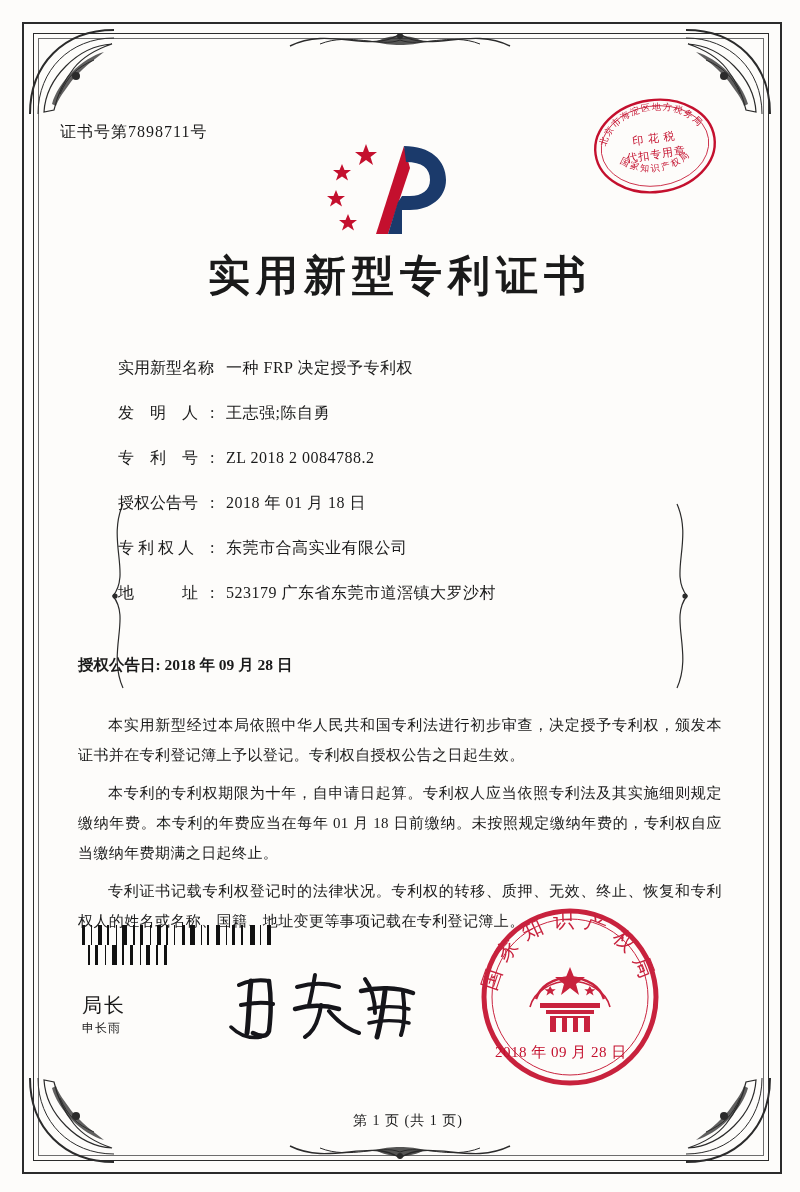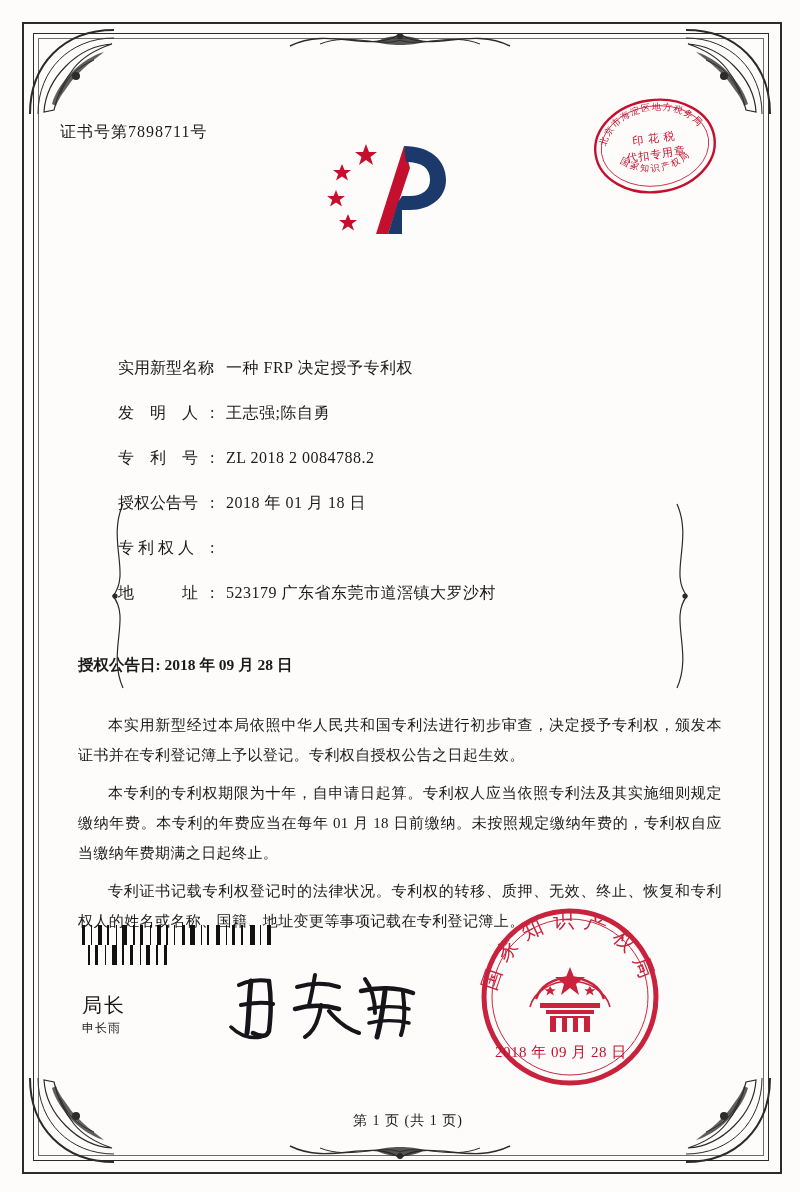--- a/index.html
+++ b/index.html
@@ -349,20 +349,21 @@
         <polygon points="30,76 32.5,82 39,82 33.8,86 36,92.5 30,88.5 24,92.5 26.2,86 21,82 27.5,82"></polygon>
       </g>
 
       <path d="M58 96 L86 8 L92 30 L70 96 Z" fill="#c4102e"></path>
 
       <path d="M86 8 C112 8 128 22 128 42 C128 60 112 72 92 72 L84 72 L84 58 L92 58 C104 58 112 52 112 42 C112 30 104 24 88 24 Z" fill="#1b3a6b"></path>
       <path d="M84 58 L84 96 L70 96 L80 64 Z" fill="#1b3a6b"></path>
     </svg>
   </div>
 
+  <div class="title">实用新型专利证书</div>
 
   <div class="fields">
 
     <div class="field-row">
       <span class="field-label">实用新型名称</span>
       <span class="field-colon">:</span>
       <span class="field-value">一种 FRP 决定授予专利权</span>
     </div>
 
     <div class="field-row">
@@ -379,20 +380,21 @@
 
     <div class="field-row">
       <span class="field-label">授权公告号</span>
       <span class="field-colon">:</span>
       <span class="field-value">2018 年 01 月 18 日</span>
     </div>
 
     <div class="field-row">
       <span class="field-label">专 利 权 人</span>
       <span class="field-colon">:</span>
+      <span class="field-value">东莞市合高实业有限公司</span>
     </div>
 
     <div class="field-row">
       <span class="field-label">地　　　址</span>
       <span class="field-colon">:</span>
       <span class="field-value">523179 广东省东莞市道滘镇大罗沙村</span>
     </div>
   </div>
 
   <div class="row-pub">

